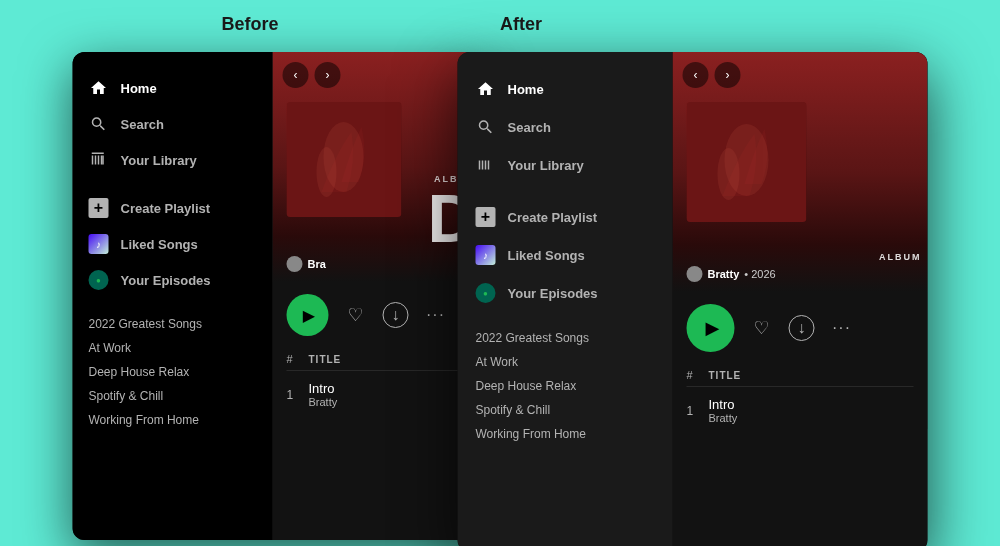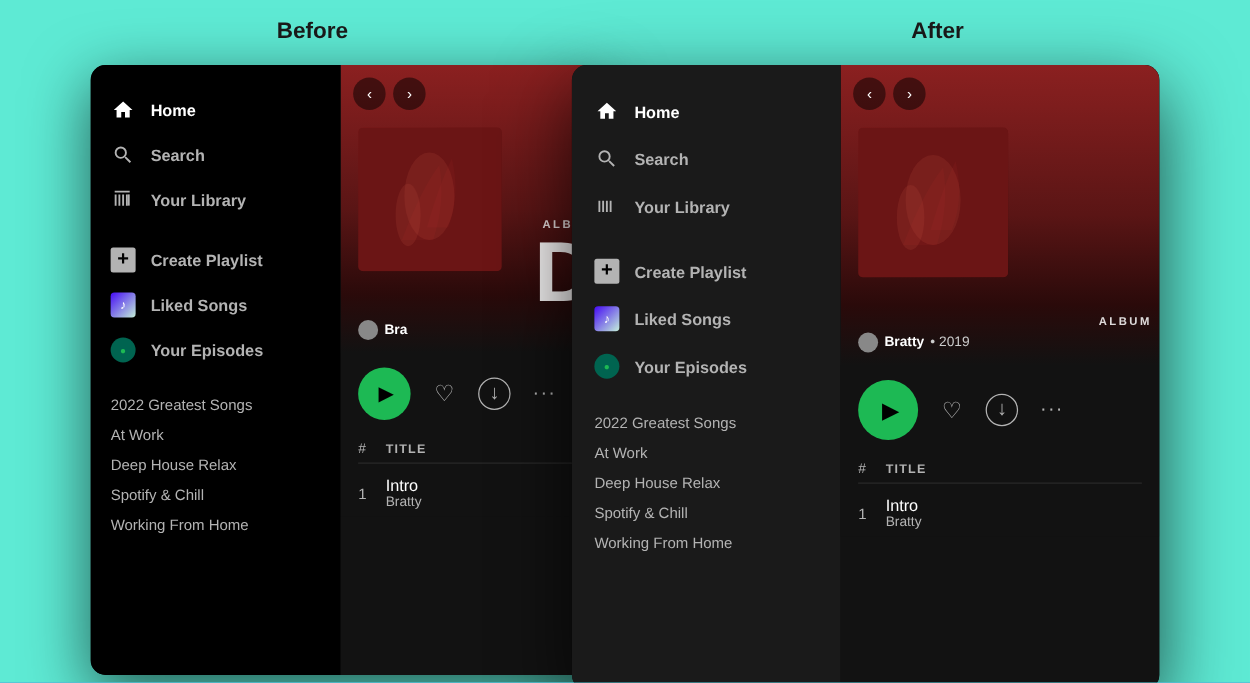--- a/index.html
+++ b/index.html
@@ -14,21 +14,21 @@
   </style>
 </head>
 <body>
 
 <div style="position:relative; width:1000px; height:546px; background:#5eead4; overflow:hidden;">
 
   <div style="display:flex; padding: 14px 0 8px 0; justify-content:space-around;">
     <div style="width:500px; text-align:center;">
       <span style="font-size:18px; font-weight:700; color:#1a1a1a; font-family:'Helvetica Neue',Arial,sans-serif;">Before</span>
     </div>
-    <div style="width:500px; text-align:center;">
+    <div style="width:500px; ">
       <span style="font-size:18px; font-weight:700; color:#1a1a1a; font-family:'Helvetica Neue',Arial,sans-serif;">After</span>
     </div>
   </div>
 
   <div style="position:absolute; top:52px; left:50%; transform:translateX(-50%); display:flex; align-items:flex-start; gap:0;">
 
     <div style="width:410px; height:488px; border-radius:12px; overflow:hidden; background:#121212; display:flex; box-shadow:0 15px 50px rgba(0,0,0,0.6); position:relative; z-index:1; flex-shrink:0;">
 
       <div style="width:200px; background:#000; display:flex; flex-direction:column; padding:18px 0 0 0; flex-shrink:0; font-family:'Helvetica Neue',Arial,sans-serif;">
 
@@ -253,21 +253,21 @@
               <span>ALBUM</span>
             </div>
           </div>
 
           <div style="position:absolute;bottom:10px;left:14px;display:flex;align-items:center;gap:5px;">
             <div style="width:16px;height:16px;border-radius:50%;background:#888;overflow:hidden;flex-shrink:0;"></div>
             <span style="color:#fff;font-size:11px;font-weight:600;">
               <span>Bratty</span>
             </span>
             <span style="color:#ccc;font-size:11px;">
-              • <span>2019</span>
+              • <span>2026</span>
             </span>
           </div>
         </div>
 
         <div style="padding:12px 14px;display:flex;align-items:center;gap:14px;background:#121212;">
           <div style="width:48px;height:48px;border-radius:50%;background:#1DB954;display:flex;align-items:center;justify-content:center;cursor:pointer;">
             <span style="color:#000;font-size:18px;margin-left:4px;">▶</span>
           </div>
           <div style="width:26px;height:26px;display:flex;align-items:center;justify-content:center;color:#b3b3b3;font-size:18px;cursor:pointer;">♡</div>
           <div style="width:26px;height:26px;display:flex;align-items:center;justify-content:center;color:#b3b3b3;font-size:16px;cursor:pointer;border:1px solid #b3b3b3;border-radius:50%;">↓</div>

